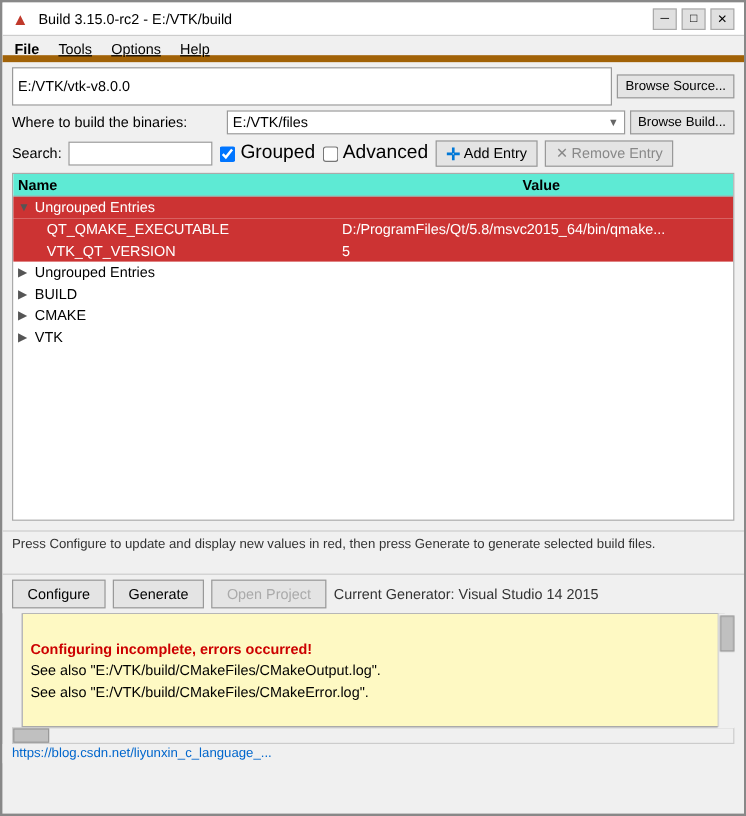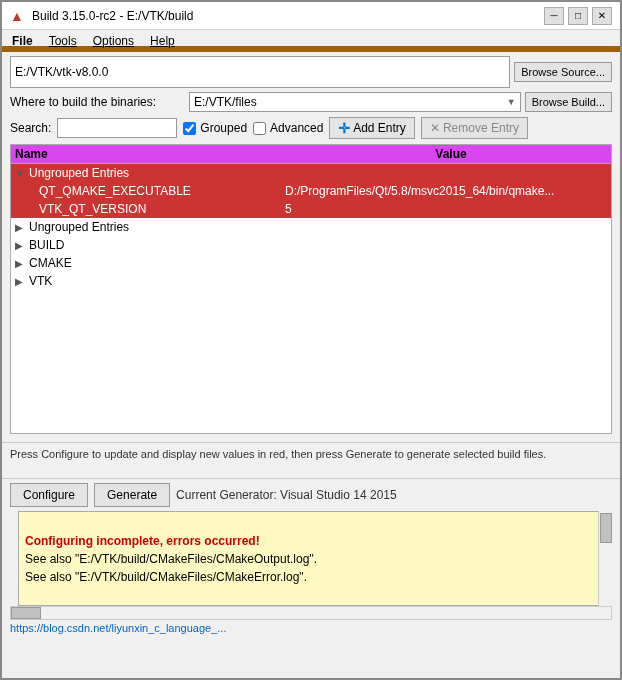--- a/index.html
+++ b/index.html
@@ -130,21 +130,21 @@
       border: 1px solid #999;
       background: #fff;
       padding: 0 4px;
       font-size: 12px;
     }
     .checkbox-group {
       display: flex;
       align-items: center;
       gap: 4px;
     }
-    .checkbox-label { font-size: 12px; text-align: right; }
+    .checkbox-label { font-size: 16px; text-align: right; }
     .add-entry-btn {
       height: 22px;
       background: #e4e4e4;
       border: 1px solid #999;
       padding: 0 8px;
       font-size: 12px;
       cursor: pointer;
       display: flex;
       align-items: center;
       gap: 3px;
@@ -169,21 +169,21 @@
     
     .table-container {
       border: 1px solid #aaa;
       background: #fff;
       height: 290px;
       overflow-y: auto;
       margin-bottom: 4px;
     }
     .table-header {
       display: flex;
-      background: #d946ef;
+      background: #5eead4;
       border-bottom: 1px solid #aaa;
       padding: 2px 4px;
       font-weight: bold;
       font-size: 12px;
     }
     .col-name { flex: 0 0 280px; }
     .col-value { flex: 1; text-align: center; }
     
     .tree-group {
       width: 100%;
@@ -409,20 +409,21 @@
 
   </div>
 
   <div class="status-text">
     <span>Press Configure to update and display new values in red, then press Generate to generate selected build files.</span>
   </div>
 
   <div class="action-buttons">
     <button class="action-btn">Configure</button>
     <button class="action-btn">Generate</button>
+    <button class="action-btn disabled">Open Project</button>
     <span class="generator-text">Current Generator: Visual Studio 14 2015</span>
   </div>
 
   <div style="position:relative; margin: 0 8px;">
     <div class="log-area">
       <div>
         <span class="error-text">Configuring incomplete, errors occurred!</span>
       </div>
       <div>
         <span>See also "E:/VTK/build/CMakeFiles/CMakeOutput.log".</span>

